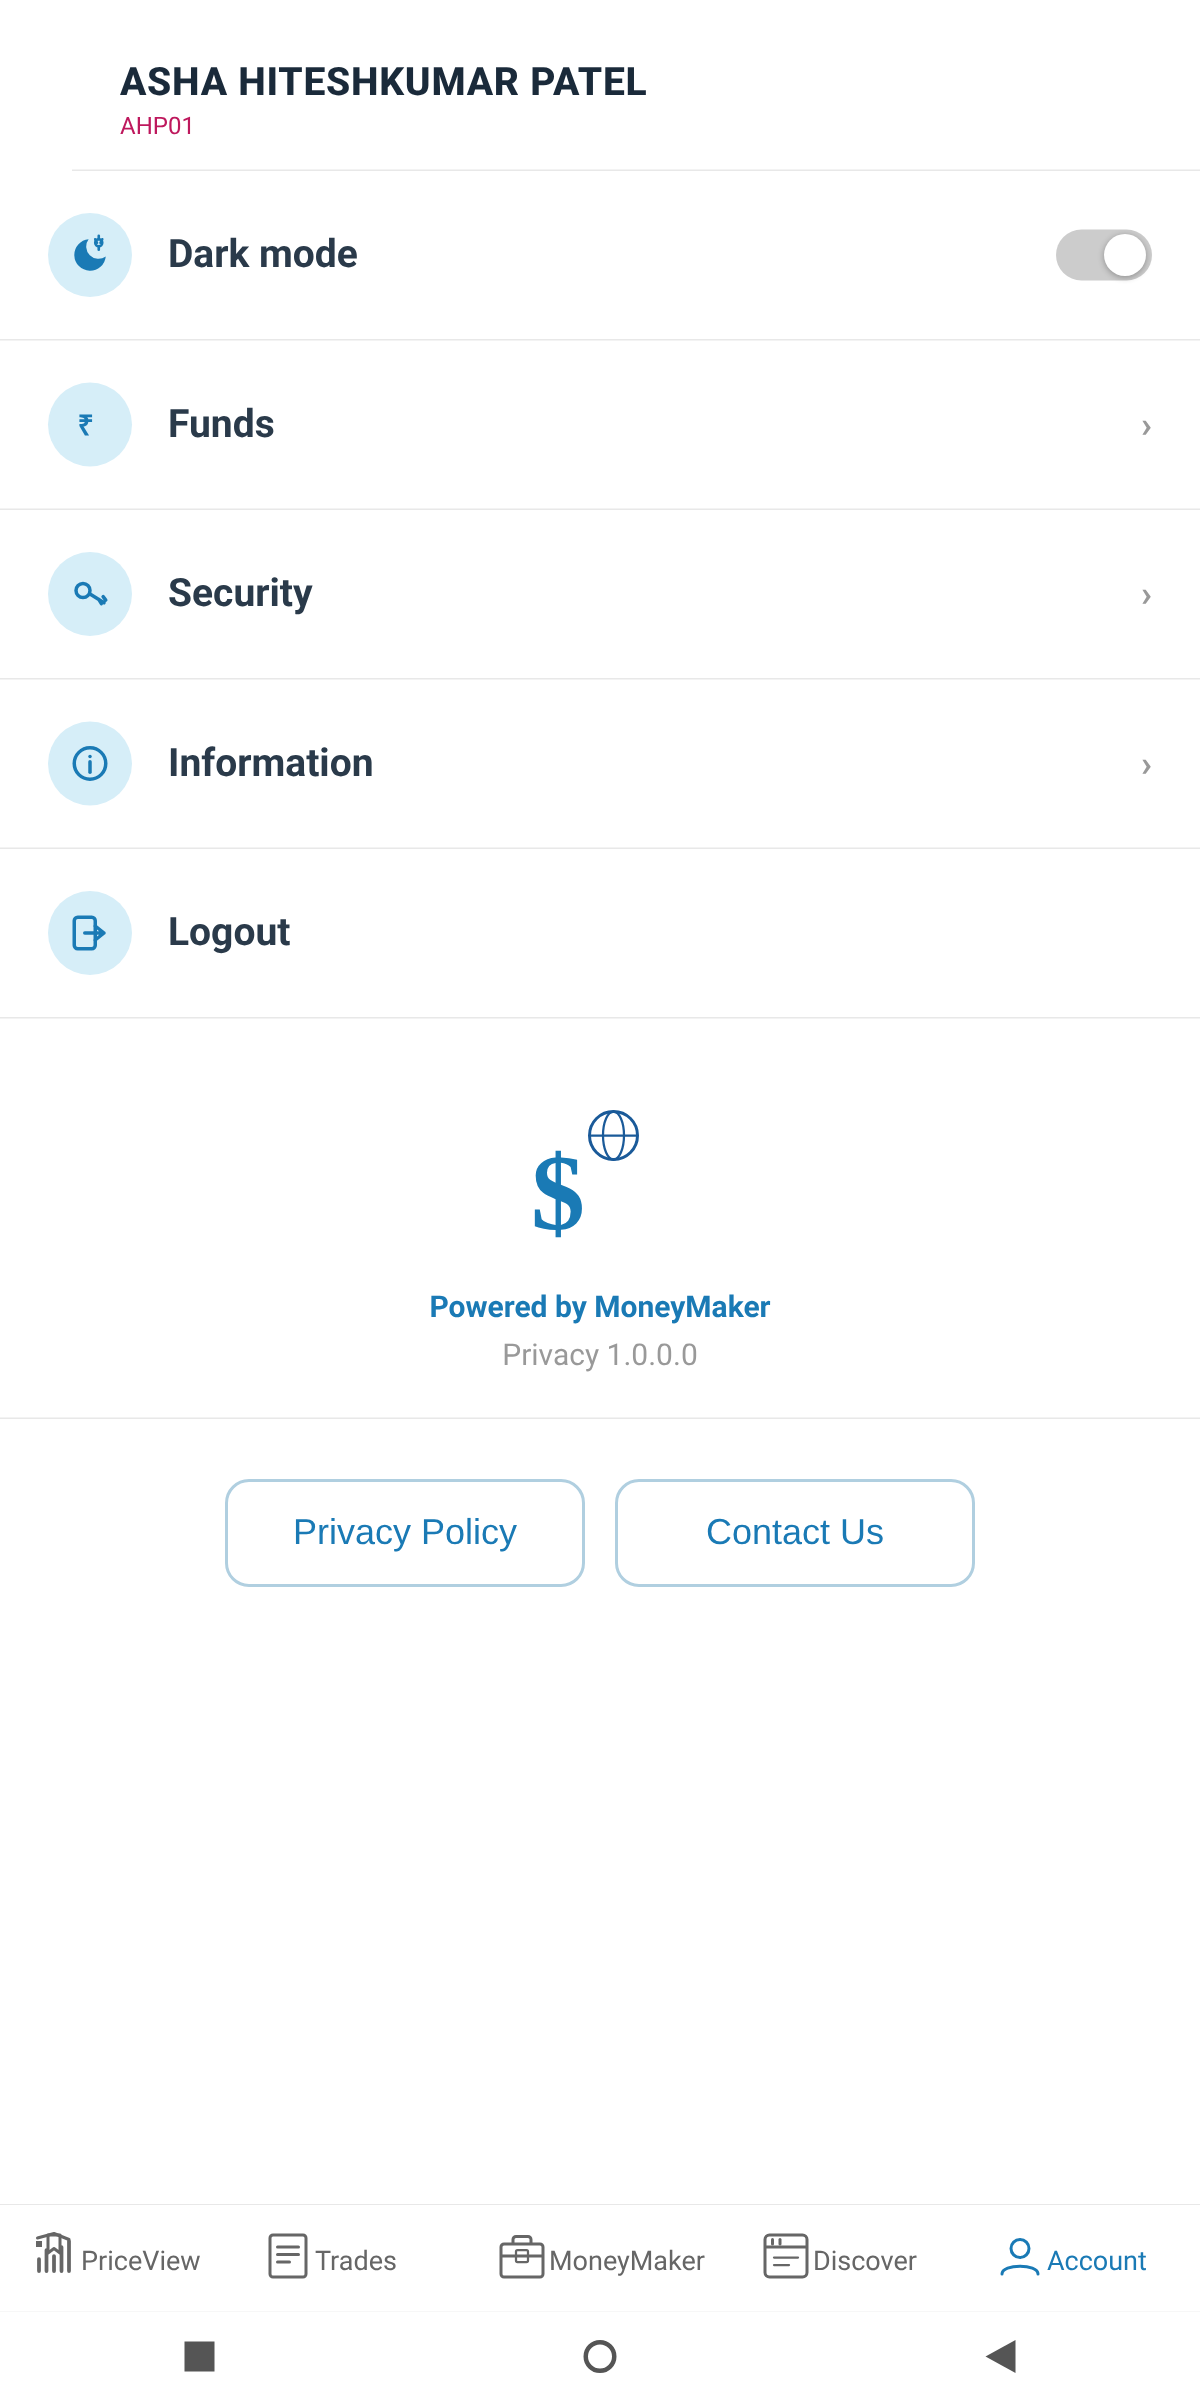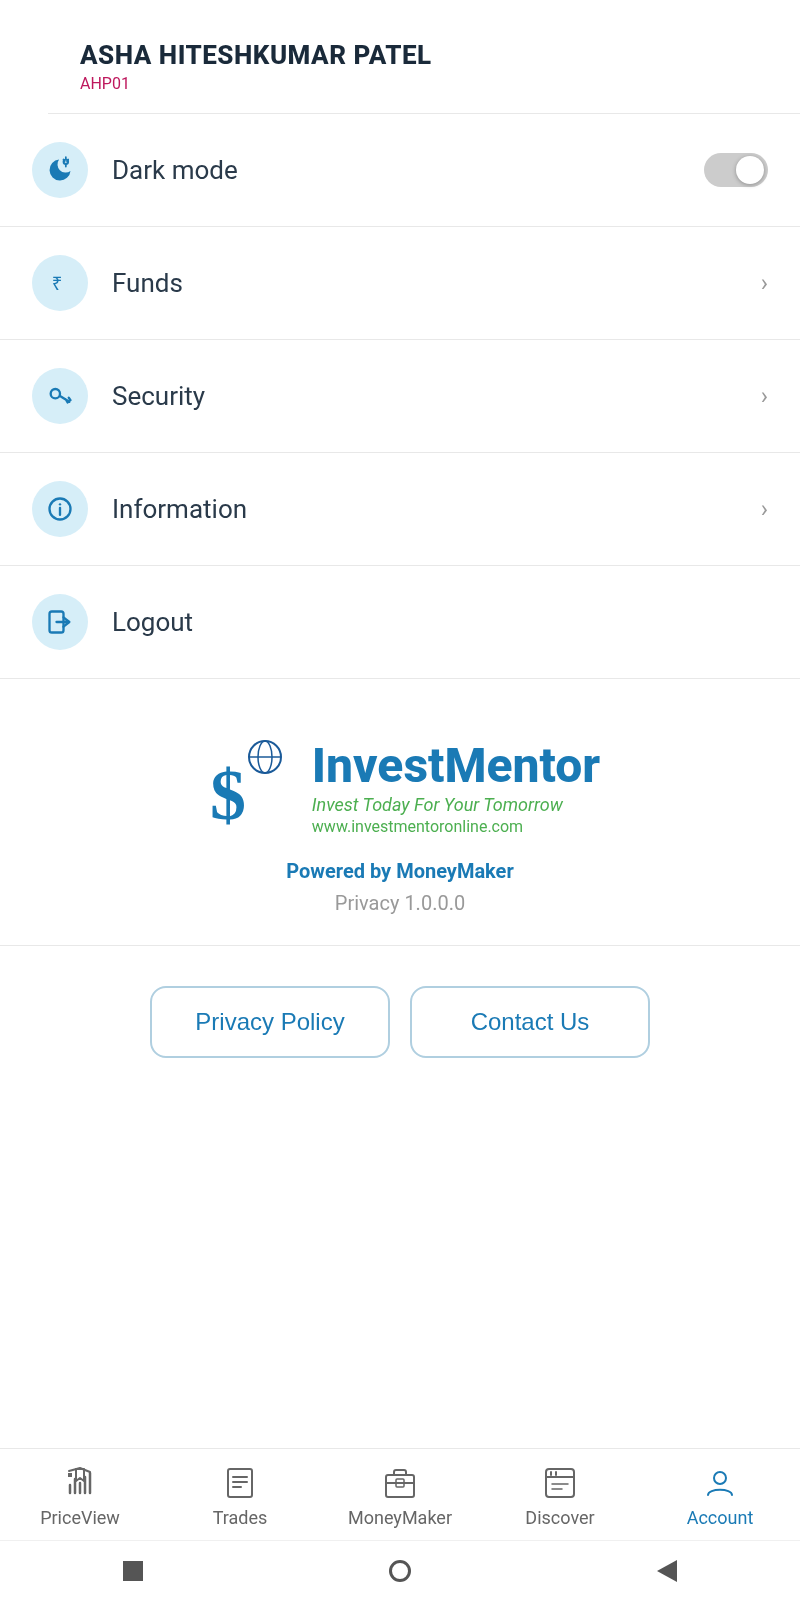--- a/index.html
+++ b/index.html
@@ -34,20 +34,21 @@
     
     .menu-list {
       list-style: none;
     }
     .menu-item {
       display: flex;
       align-items: center;
       padding: 28px 32px;
       border-bottom: 1px solid #e8e8e8;
       cursor: pointer;
+      font-weight: bold;
     }
     .menu-icon-wrap {
       width: 56px;
       height: 56px;
       border-radius: 50%;
       background: #d6eef8;
       display: flex;
       align-items: center;
       justify-content: center;
       margin-right: 24px;
@@ -169,21 +170,20 @@
       background: #ffffff;
       border-top: 1px solid #e8e8e8;
       display: flex;
       justify-content: space-around;
       align-items: center;
       padding: 16px 0 12px;
       z-index: 100;
     }
     .nav-item {
       display: flex;
-      flex-direction: column;
       align-items: center;
       cursor: pointer;
       min-width: 120px;
     }
     .nav-icon {
       width: 36px;
       height: 36px;
       margin-bottom: 6px;
     }
     .nav-label {
@@ -312,25 +312,20 @@
     <div class="logo-container">
 
       <svg class="logo-icon" viewBox="0 0 100 100" xmlns="http://www.w3.org/2000/svg">
 
         <ellipse cx="65" cy="18" rx="16" ry="16" fill="none" stroke="#1a5a99" stroke-width="2"></ellipse>
         <ellipse cx="65" cy="18" rx="7" ry="16" fill="none" stroke="#1a5a99" stroke-width="1.5"></ellipse>
         <line x1="49" y1="18" x2="81" y2="18" stroke="#1a5a99" stroke-width="1.5"></line>
 
         <text x="10" y="80" font-size="72" fill="#1a7ab5" font-weight="bold" font-family="serif">$</text>
       </svg>
-      <div class="logo-text-group">
-        <span class="logo-name">InvestMentor</span>
-        <span class="logo-tagline">Invest Today For Your Tomorrow</span>
-        <span class="logo-url">www.investmentoronline.com</span>
-      </div>
     </div>
     <div class="powered-by">Powered by MoneyMaker</div>
     <div class="version-text">Privacy 1.0.0.0</div>
   </div>
 
   <div class="buttons-row">
     <button class="outline-btn">Privacy Policy</button>
     <button class="outline-btn">Contact Us</button>
   </div>
 

